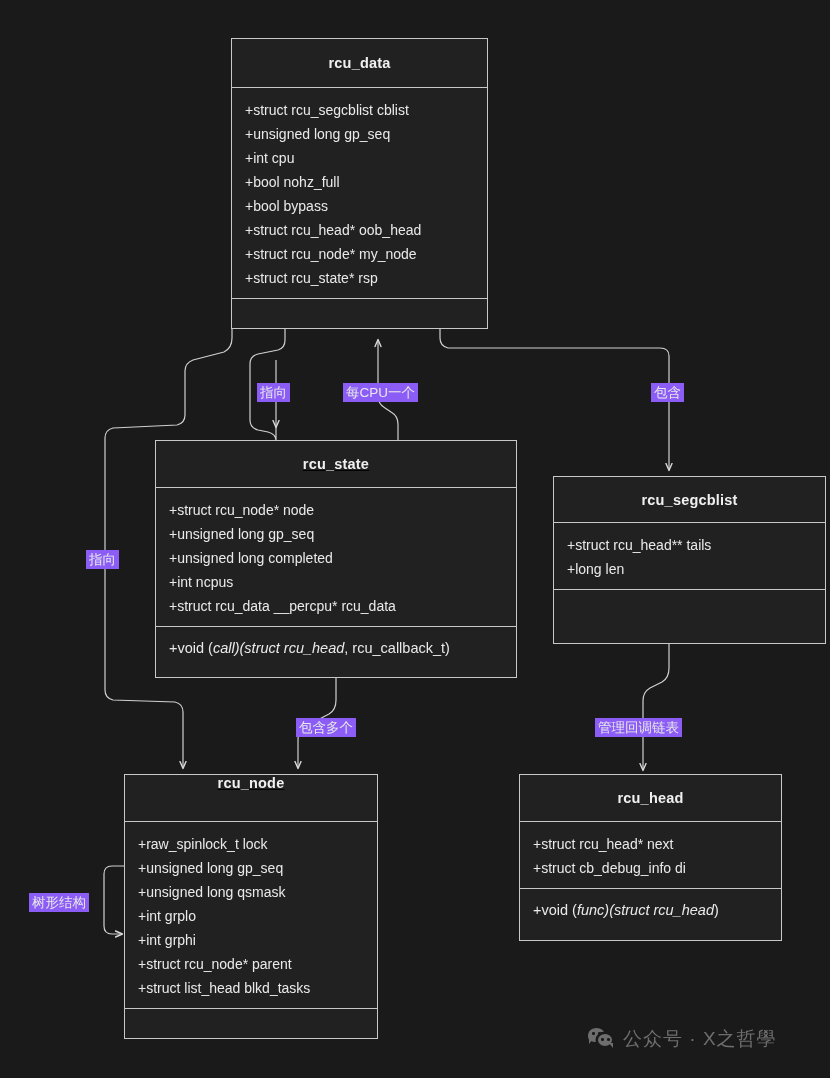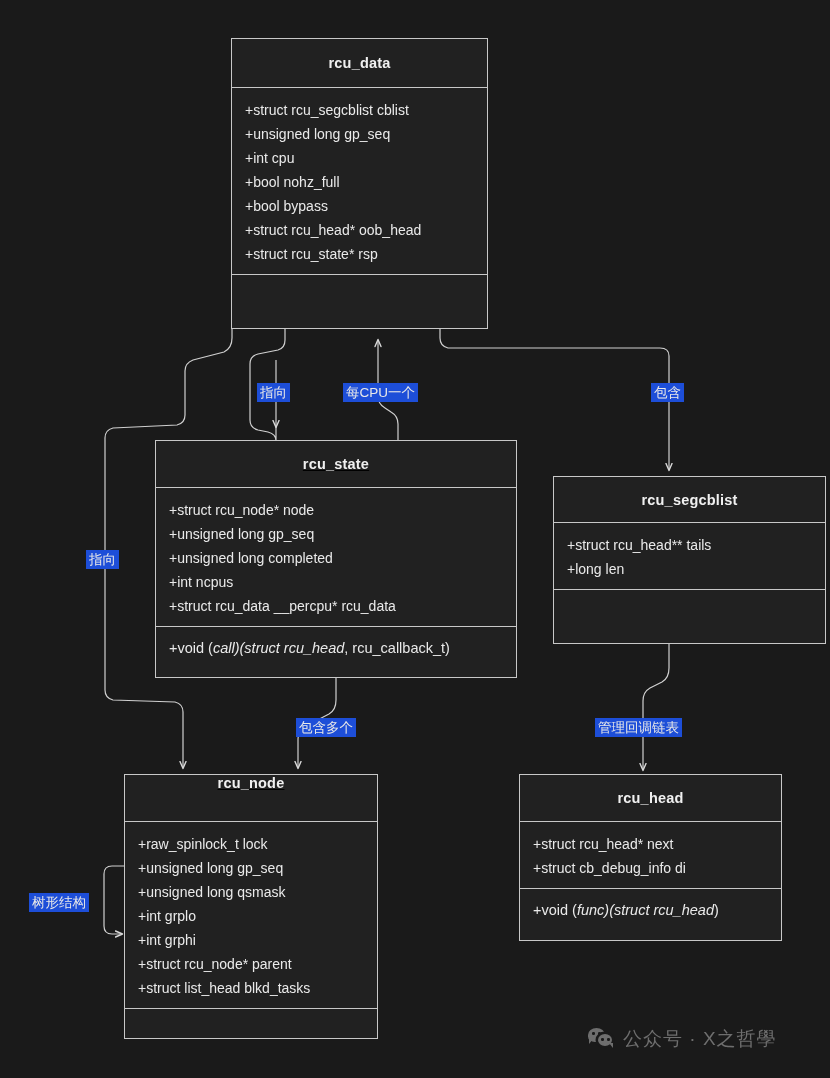--- a/index.html
+++ b/index.html
@@ -59,21 +59,21 @@
   .meth-list {
     padding: 9px 0 9px 0;
   }
   .empty-sec {
     height: 18px;
   }
   .edge-label {
     position: absolute;
     font-size: 13.5px;
     color: #e8e8e8;
-    background: #1d4ed8;
+    background: #8b5cf6;
     padding: 1px 3px;
     white-space: nowrap;
     line-height: 17px;
   }
   .watermark {
     position: absolute;
     display: flex;
     align-items: center;
     gap: 9px;
     color: #6e6e6e;
@@ -155,20 +155,21 @@
       <div class="cls-title">rcu_data</div>
     </div>
     <div class="sec-divider"></div>
     <div class="attr-list">
       <div class="attr-row">+struct rcu_segcblist cblist</div>
       <div class="attr-row">+unsigned long gp_seq</div>
       <div class="attr-row">+int cpu</div>
       <div class="attr-row">+bool nohz_full</div>
       <div class="attr-row">+bool bypass</div>
       <div class="attr-row">+struct rcu_head* oob_head</div>
+      <div class="attr-row">+struct rcu_node* my_node</div>
       <div class="attr-row">+struct rcu_state* rsp</div>
     </div>
     <div class="sec-divider"></div>
     <div class="empty-sec"></div>
   </div>
 
   <div class="umlbox" style="left:155px; top:440px; width:362px; height:238px;">
     <div style="height:46px; display:flex; align-items:center; justify-content:center;text-decoration:underline;">
       <div class="cls-title">rcu_state</div>
     </div>

